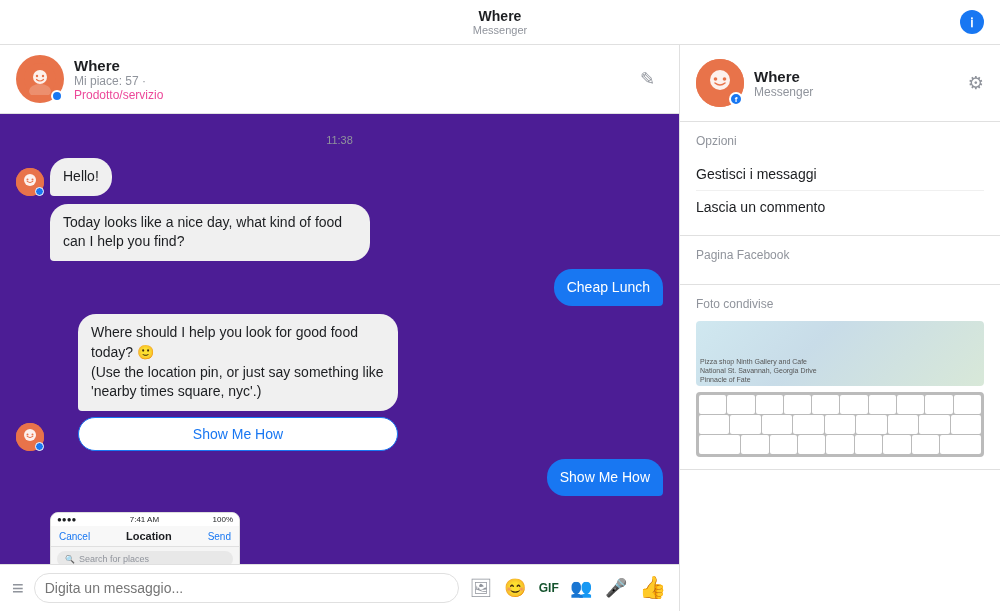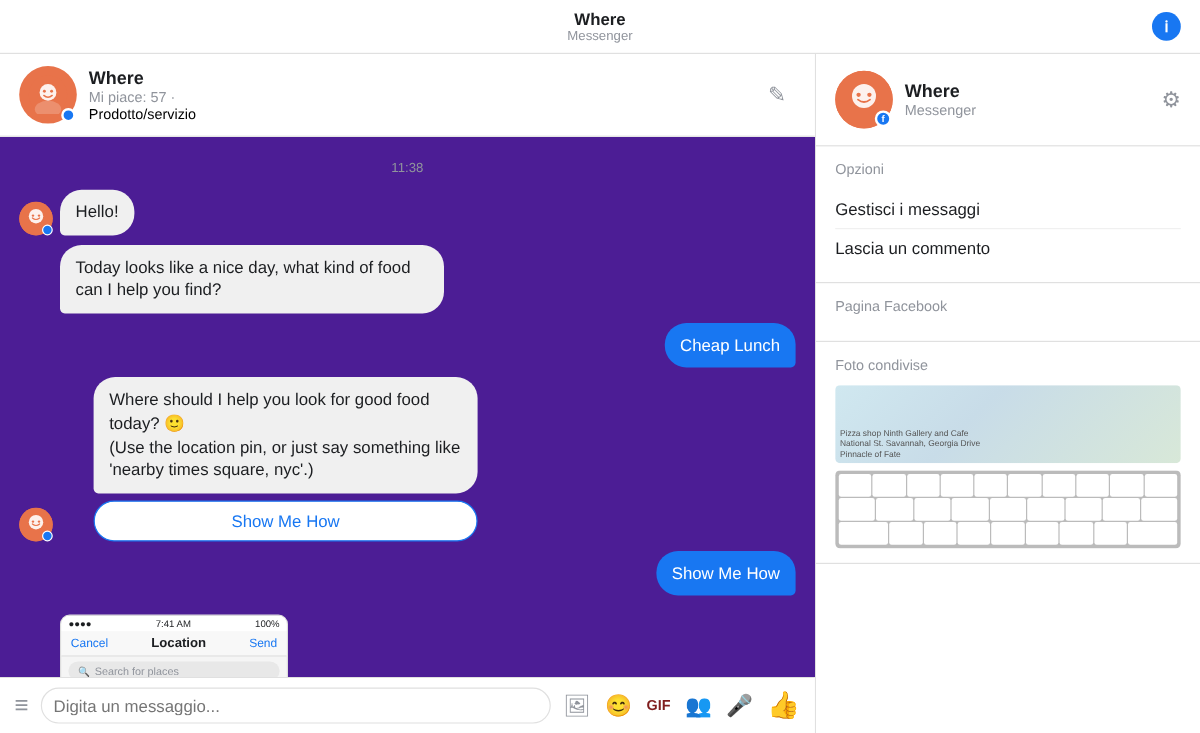--- a/index.html
+++ b/index.html
@@ -31,21 +31,21 @@
     .chat-header {
       display: flex; align-items: center; padding: 10px 16px;
       border-bottom: 1px solid #e0e0e0; background: #fff; flex-shrink: 0;
     }
     .chat-avatar { width: 48px; height: 48px; border-radius: 50%; background: #e8734a; display: flex; align-items: center; justify-content: center; margin-right: 10px; flex-shrink: 0; position: relative; }
     .chat-avatar svg { width: 32px; height: 32px; }
     .chat-avatar-badge { position: absolute; bottom: 1px; right: 1px; width: 12px; height: 12px; background: #1877f2; border-radius: 50%; border: 2px solid #fff; }
     .chat-info { flex: 1; }
     .chat-name { font-size: 15px; font-weight: 600; color: #1c1e21; }
     .chat-followers { font-size: 12px; color: #90949c; }
-    .chat-category { font-size: 12px; color: #000000; }
+    .chat-category { font-size: 12px; color: #ec4899; }
     .chat-header-right { display: flex; align-items: center; color: #90949c; font-size: 18px; padding: 4px 8px; cursor: pointer; }
 
     
     .messages-area { flex: 1; overflow-y: auto; padding: 12px 16px; background: #4c1d95; }
     .timestamp { text-align: center; font-size: 11px; color: #90949c; margin: 8px 0 12px; }
 
     .message-row { display: flex; margin-bottom: 8px; align-items: flex-end; }
     .message-row.incoming { justify-content: flex-start; }
     .message-row.outgoing { justify-content: flex-end; }
 
@@ -223,21 +223,21 @@
       </div>
 
     </div>
 
     <div class="input-bar">
       <span class="input-bar-icon">≡</span>
       <input class="input-field" type="text" placeholder="Digita un messaggio..." style="">
       <div class="input-icons">
         <span class="input-icon">🖼</span>
         <span class="input-icon">😊</span>
-        <span class="input-icon" style="font-size:12px; font-weight:600; color:#7f1d1d;">GIF</span>
+        <span class="input-icon" style="font-size:12px; font-weight:600; color:#14532d;">GIF</span>
         <span class="input-icon">👥</span>
         <span class="input-icon">🎤</span>
         <span class="like-icon">👍</span>
       </div>
     </div>
 
   </div>
 
   <div class="right-panel">
 

